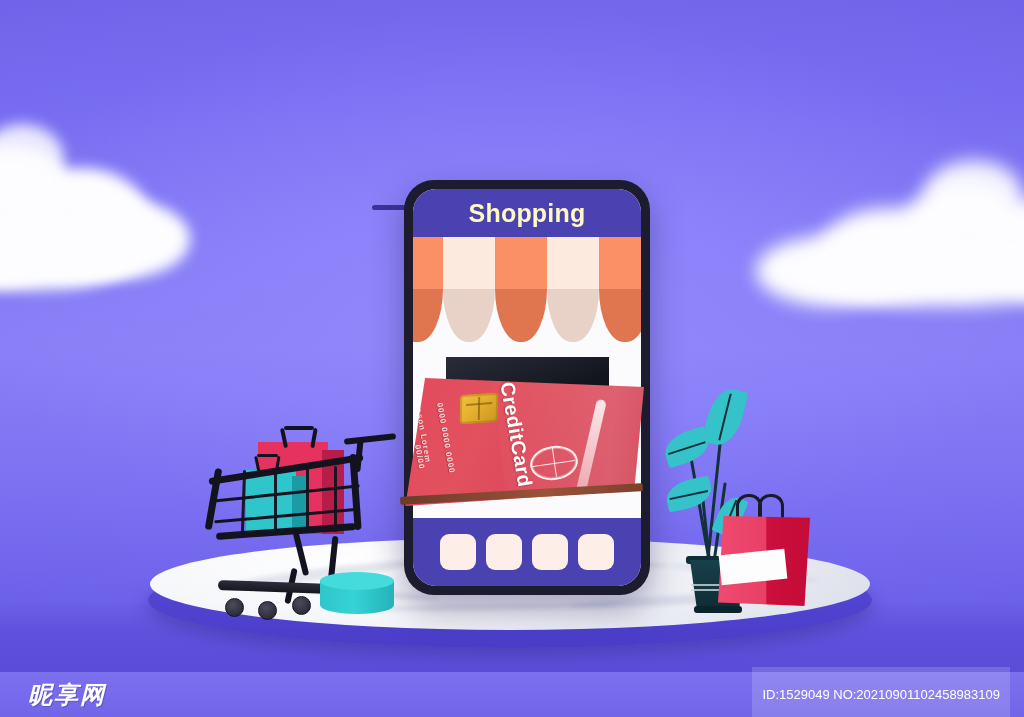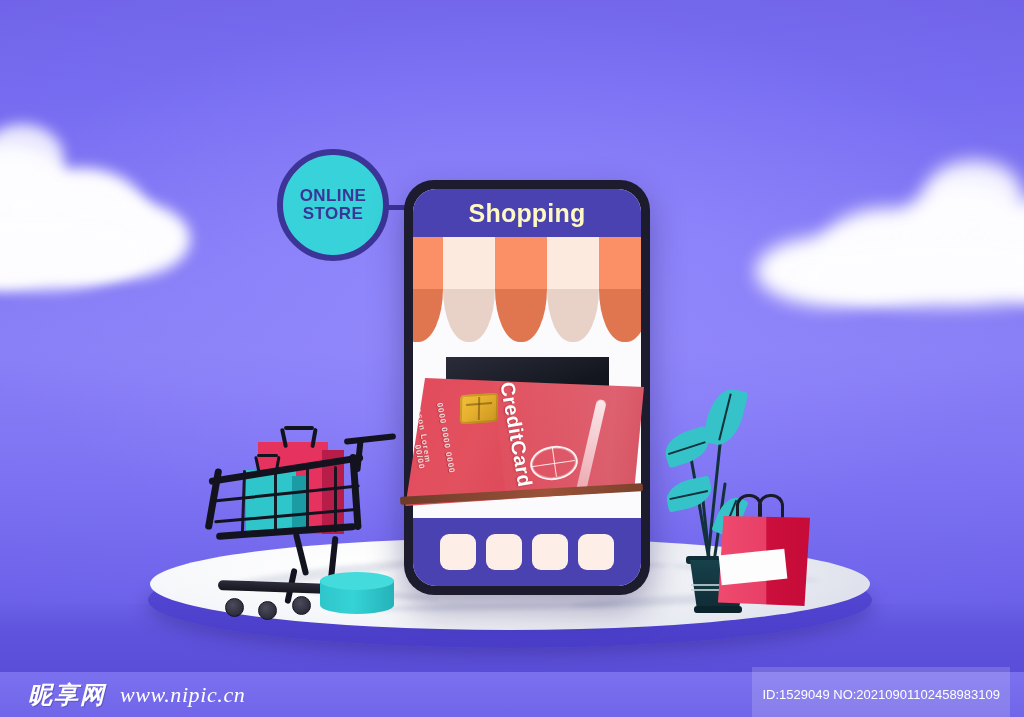--- a/index.html
+++ b/index.html
@@ -315,24 +315,20 @@
   <div class="podium-top">
     <div class="marble m1"></div>
       <div class="marble m2"></div>
       <div class="marble m3"></div>
     <div class="marble m4"></div>
       <div class="marble m5"></div>
       <div class="marble m6"></div>
   </div>
 
   <div id="badge-line"></div>
-  <div id="online-store-badge">
-    <span>ONLINE</span>
-    <span>STORE</span>
-  </div>
 
   <div id="phone">
     <div id="phone-screen">
 
       <div id="phone-header">
         <span>Shopping</span>
       </div>
 
       <div id="awning">
         <div class="awn o" style="left:0px">
@@ -457,17 +453,16 @@
 
   <div id="shopbag">
     <div class="handle h1"></div>
     <div class="handle h2"></div>
     <div class="body"></div>
     <div class="band"></div>
   </div>
 
   <div id="watermark-bar">
     <div id="wm-logo">昵享网</div>
-    <div id="wm-url">www.nipic.cn</div>
     <div id="wm-id">ID:1529049 NO:20210901102458983109</div>
   </div>
 
 </div>
 
 </body></html>

